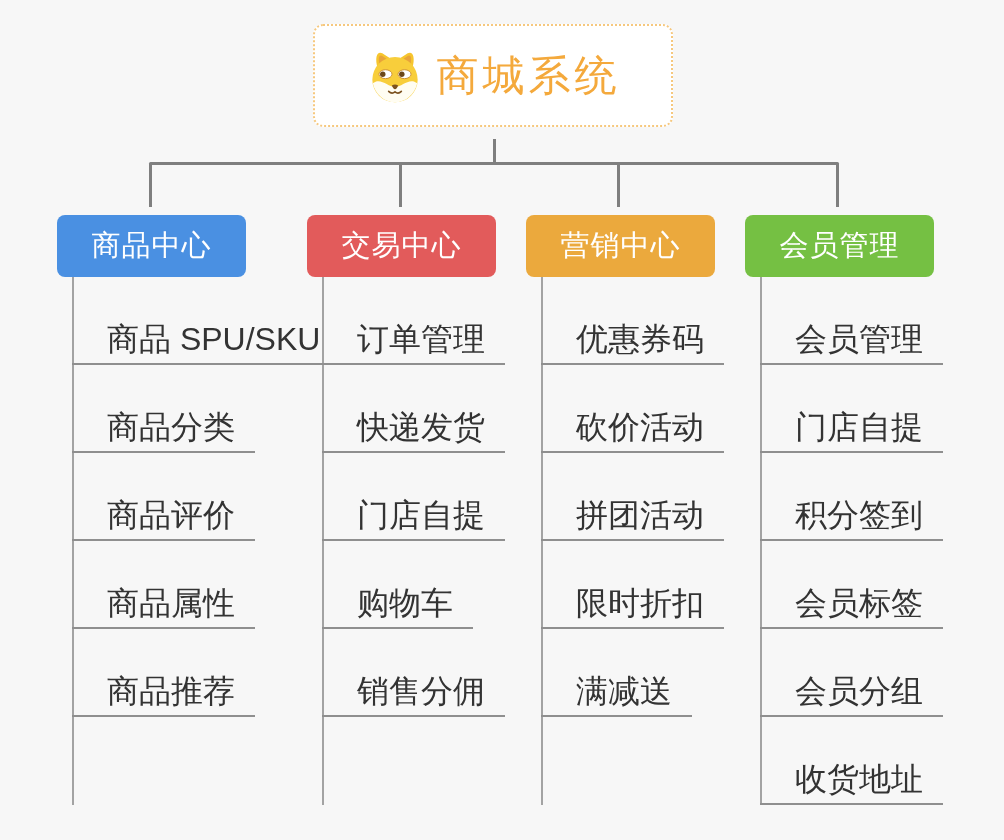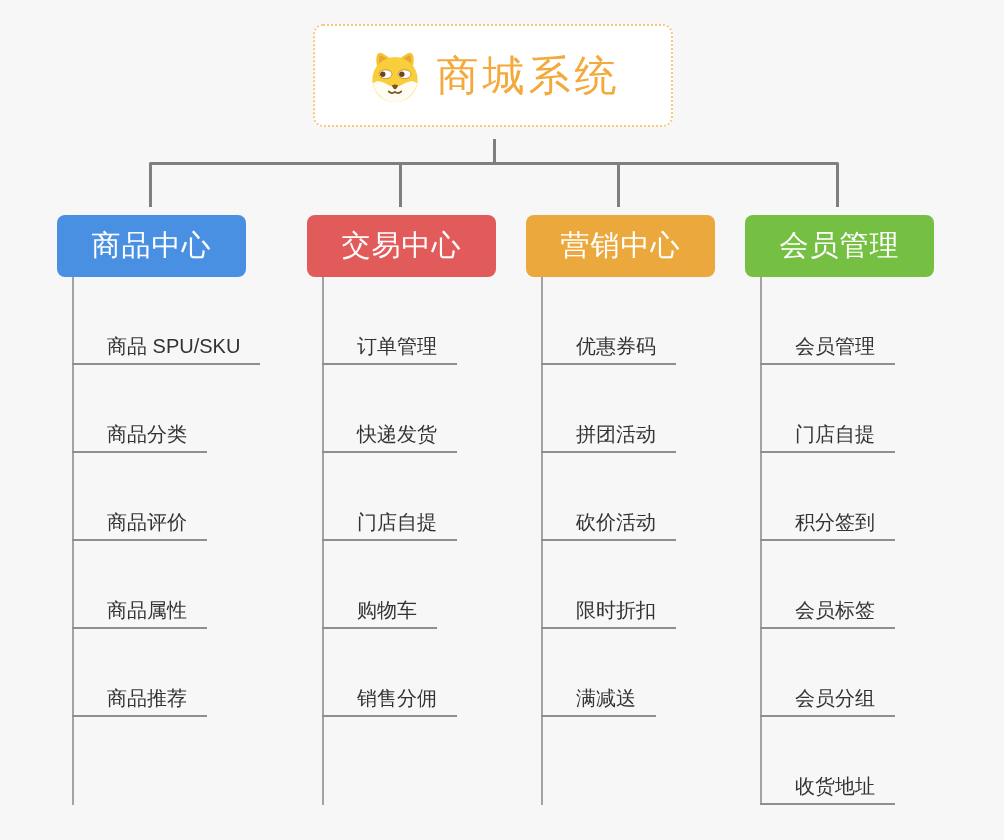--- a/index.html
+++ b/index.html
@@ -50,21 +50,21 @@
   }
   .items{position:absolute;left:0;top:62px;}
   .item{
     height:88px;display:flex;align-items:flex-end;
     margin-left:15px;width:fit-content;
     padding:0 20px 6px 35px;
     border-bottom:2px solid var(--underline,#8f8f8f);
     box-sizing:border-box;
     white-space:nowrap;
   }
-  .item-label{font-size:20px;color:#333333;line-height:1.1;}
+  .item-label{font-size:32px;color:#333333;line-height:1.1;}
 </style>
 </head>
 <body style="background: rgb(247, 247, 247);">
 
 <div class="canvas">
 
   <div class="root-node">
     <svg class="root-icon" viewBox="0 0 64 64" aria-hidden="true">
       <path d="M13 24 C9 10 13 4 18 7 L29 14 C22 16 17 20 13 24 Z" fill="#F6C52E"></path>
       <path d="M51 24 C55 10 51 4 46 7 L35 14 C42 16 47 20 51 24 Z" fill="#F6C52E"></path>
@@ -139,24 +139,24 @@
       <div class="branch b2">
     <div class="branch-header" style="background: rgb(235, 169, 61);">
       <span>营销中心</span>
     </div>
     <div class="trunk"></div>
     <div class="items">
           <div class="item">
     <span class="item-label">优惠券码</span>
   </div>
           <div class="item">
-    <span class="item-label">拼团活动</span>
+    <span class="item-label">砍价活动</span>
   </div>
           <div class="item">
-    <span class="item-label">砍价活动</span>
+    <span class="item-label">拼团活动</span>
   </div>
           <div class="item">
     <span class="item-label">限时折扣</span>
   </div>
           <div class="item">
     <span class="item-label">满减送</span>
   </div>
         </div>
   </div>
       <div class="branch b3">

